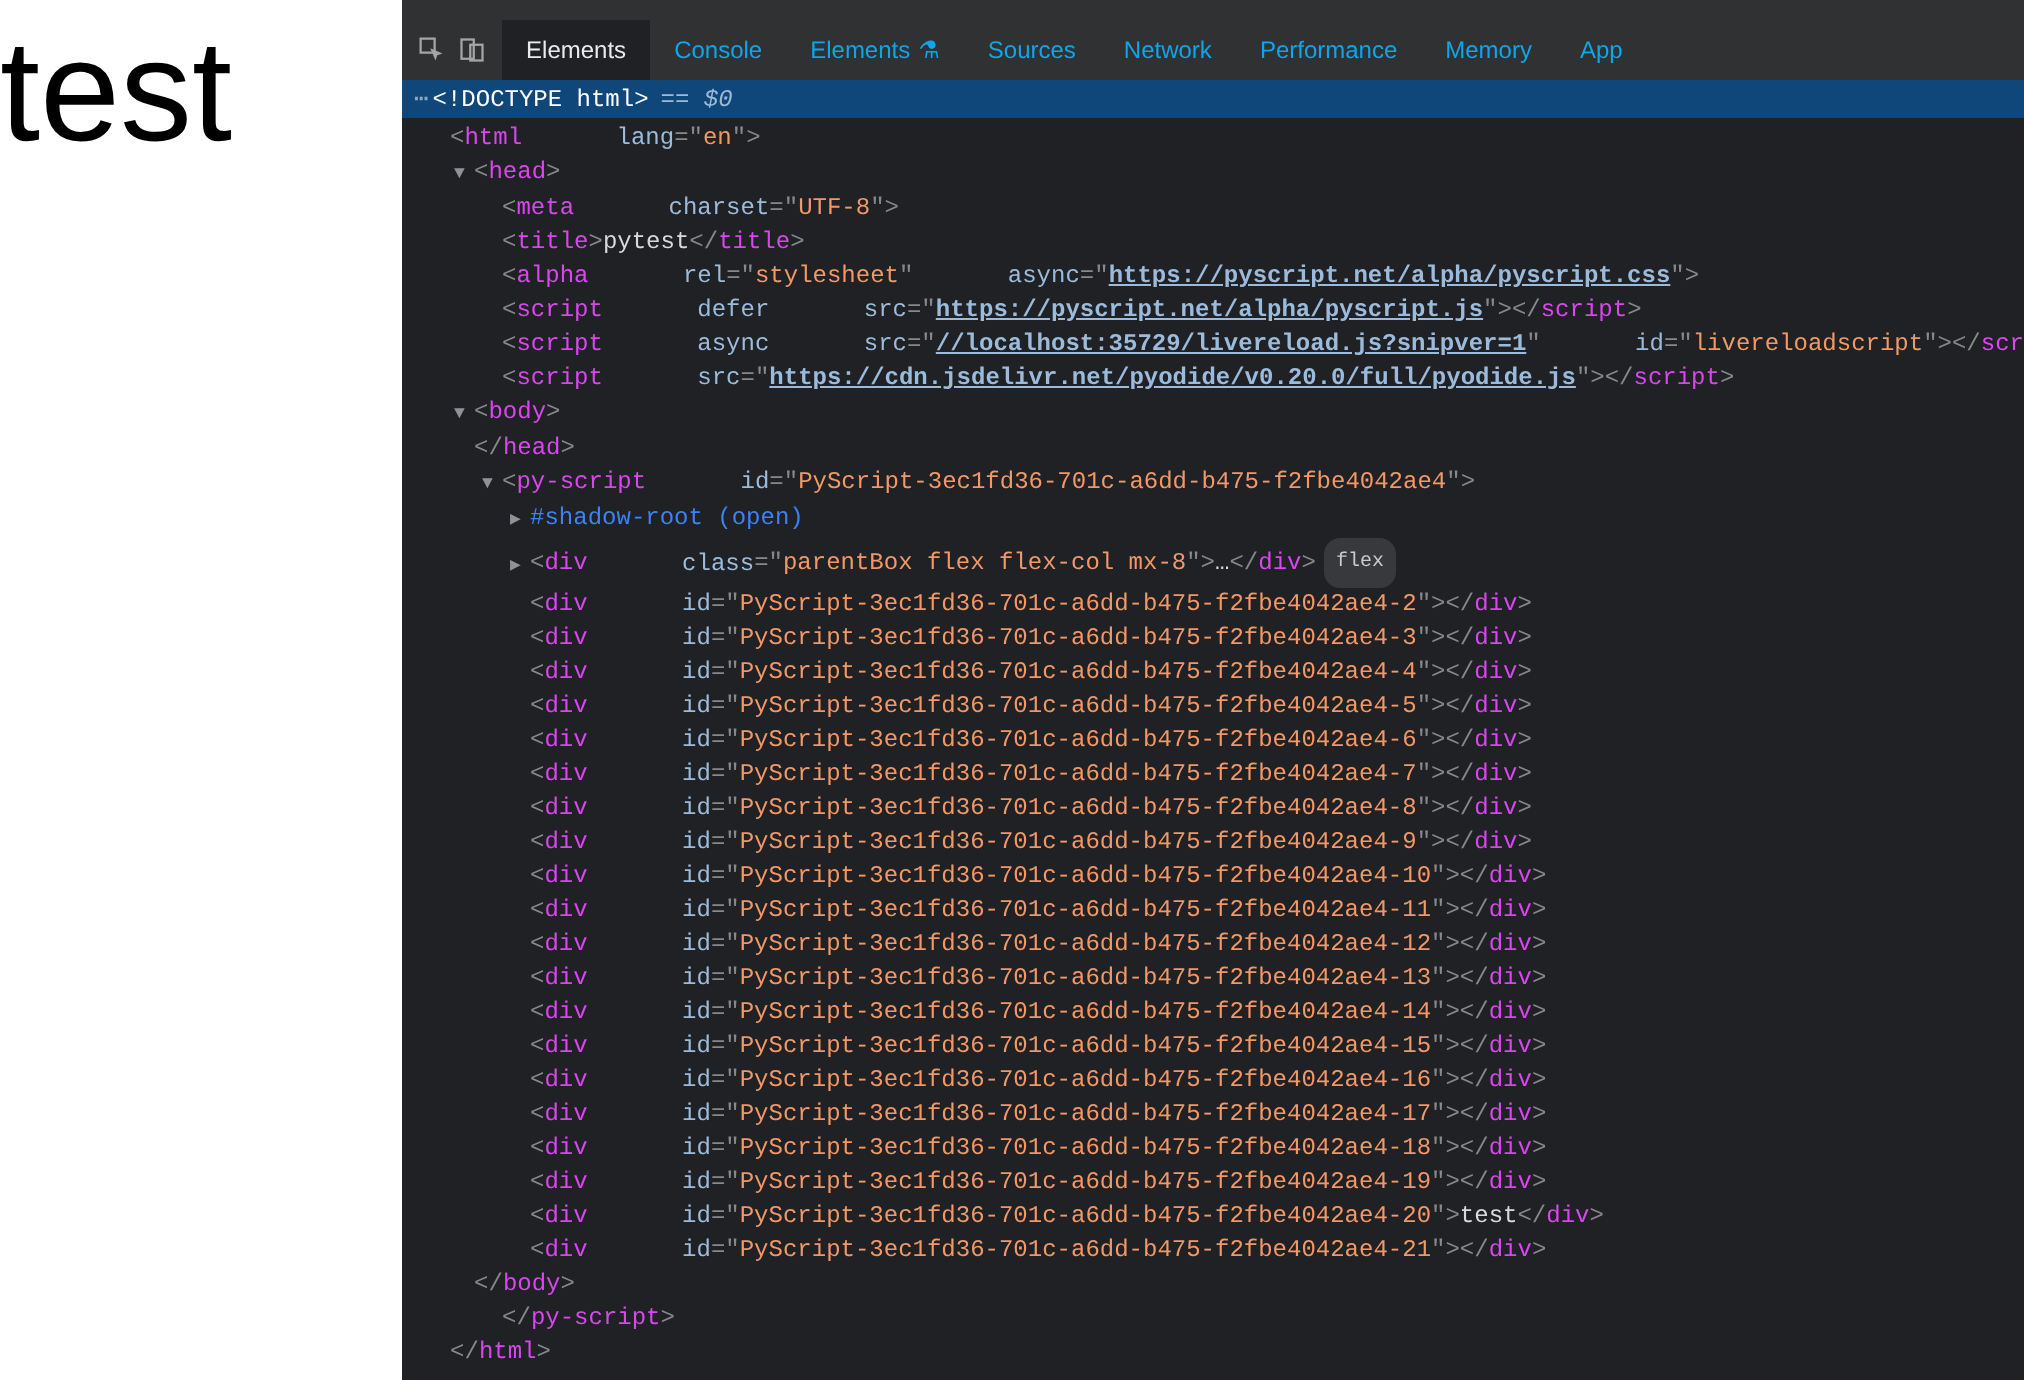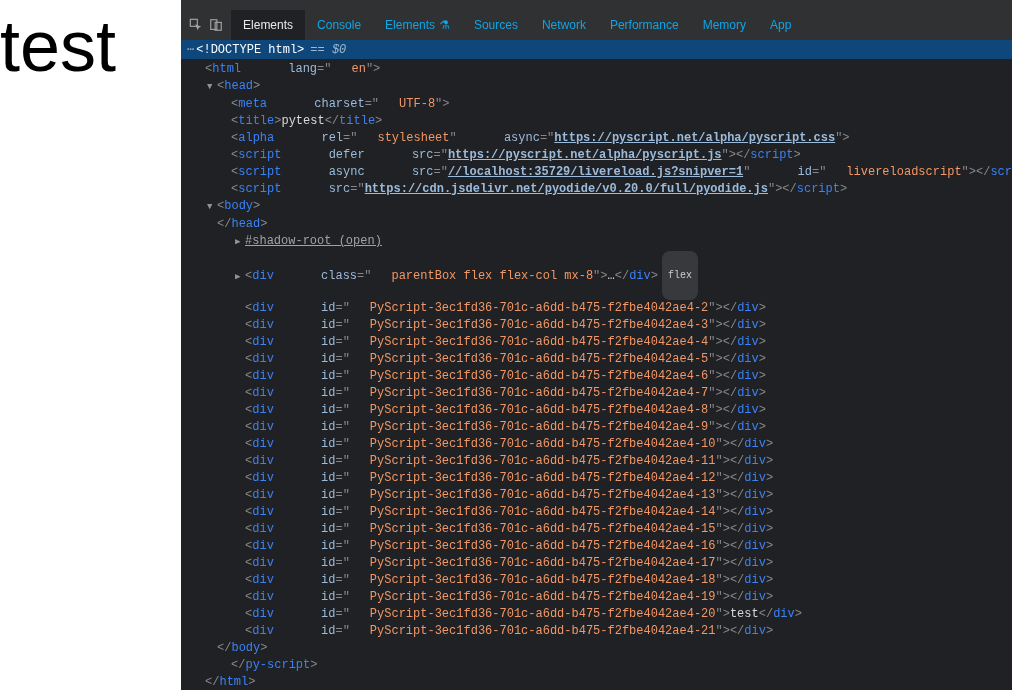--- a/index.html
+++ b/index.html
@@ -20,27 +20,27 @@
 .row { white-space: nowrap; }
 .indent-1 { padding-left: 8px; }
 .indent-2 { padding-left: 20px; }
 .indent-3 { padding-left: 34px; }
 .indent-4 { padding-left: 48px; }
 .caret { display: inline-block; width: 10px; color: #8f9399; }
 .caret.down::before { content: "▼"; font-size: 9px; }
 .caret.right::before { content: "▶"; font-size: 9px; }
 .nocaret { display: inline-block; width: 10px; }
 .ang { color: #88888a; }
-.tag { color: #3b82f6; }
+.tag { color: #d946ef; }
 .attr { color: #9bbbdc; margin-left: 40px; }
-.val { color: #f29766; margin-left: 20px; }
+.val { color: #f29766; }
 .link { color: #9bbbdc; text-decoration: underline; font-weight: bold; }
 .txt { color: #d9d9d9; }
-.gray { color: #a3a3a3; text-decoration: underline; }
-.pill { display: inline-block; background: #37393d; color: #c9cbcf; border-radius: 8px; padding: 16px 6px; font-size: 10px; margin-left: 4px; vertical-align: middle; }
+.gray { color: #3b82f6; }
+.pill { display: inline-block; background: #37393d; color: #c9cbcf; border-radius: 8px; padding: 4px 6px; font-size: 10px; margin-left: 4px; vertical-align: middle; }
 </style>
 </head>
 <body>
 
 <div class="page-pane">
   <div class="page-text">test</div>
 </div>
 
 <div class="devtools">
   <div class="toolbar">
@@ -105,20 +105,21 @@
     <div class="row indent-3"><span class="nocaret"></span><span class="ang">&lt;</span><span class="tag">script</span> <span class="attr">defer</span> <span class="attr">src</span><span class="ang">="</span><span class="link">https://pyscript.net/alpha/pyscript.js</span><span class="ang">"&gt;&lt;/</span><span class="tag">script</span><span class="ang">&gt;</span></div>
 
     <div class="row indent-3"><span class="nocaret"></span><span class="ang">&lt;</span><span class="tag">script</span> <span class="attr">async</span> <span class="attr">src</span><span class="ang">="</span><span class="link">//localhost:35729/livereload.js?snipver=1</span><span class="ang">"</span> <span class="attr">id</span><span class="ang">="</span><span class="val">livereloadscript</span><span class="ang">"&gt;&lt;/</span><span class="tag">scr</span></div>
 
     <div class="row indent-3"><span class="nocaret"></span><span class="ang">&lt;</span><span class="tag">script</span> <span class="attr">src</span><span class="ang">="</span><span class="link">https://cdn.jsdelivr.net/pyodide/v0.20.0/full/pyodide.js</span><span class="ang">"&gt;&lt;/</span><span class="tag">script</span><span class="ang">&gt;</span></div>
 
     <div class="row indent-2"><span class="caret down"></span><span class="ang">&lt;</span><span class="tag">body</span><span class="ang">&gt;</span></div>
 
     <div class="row indent-2"><span class="nocaret"></span><span class="ang">&lt;/</span><span class="tag">head</span><span class="ang">&gt;</span></div>
 
+    <div class="row indent-3"><span class="caret down"></span><span class="ang">&lt;</span><span class="tag">py-script</span> <span class="attr">id</span><span class="ang">="</span><span class="val">PyScript-3ec1fd36-701c-a6dd-b475-f2fbe4042ae4</span><span class="ang">"&gt;</span></div>
 
     <div class="row indent-4"><span class="caret right"></span><span class="gray">#shadow-root (open)</span></div>
 
     <div class="row indent-4"><span class="caret right"></span><span class="ang">&lt;</span><span class="tag">div</span> <span class="attr">class</span><span class="ang">="</span><span class="val">parentBox flex flex-col mx-8</span><span class="ang">"&gt;</span><span class="txt">…</span><span class="ang">&lt;/</span><span class="tag">div</span><span class="ang">&gt;</span><span class="pill">flex</span></div>
 
     <div id="div-list">
         <div class="row indent-4"><span class="nocaret"></span><span class="ang">&lt;</span><span class="tag">div</span> <span class="attr">id</span><span class="ang">="</span><span class="val">PyScript-3ec1fd36-701c-a6dd-b475-f2fbe4042ae4-2</span><span class="ang">"&gt;</span><span class="ang">&lt;/</span><span class="tag">div</span><span class="ang">&gt;</span></div>
         <div class="row indent-4"><span class="nocaret"></span><span class="ang">&lt;</span><span class="tag">div</span> <span class="attr">id</span><span class="ang">="</span><span class="val">PyScript-3ec1fd36-701c-a6dd-b475-f2fbe4042ae4-3</span><span class="ang">"&gt;</span><span class="ang">&lt;/</span><span class="tag">div</span><span class="ang">&gt;</span></div>
         <div class="row indent-4"><span class="nocaret"></span><span class="ang">&lt;</span><span class="tag">div</span> <span class="attr">id</span><span class="ang">="</span><span class="val">PyScript-3ec1fd36-701c-a6dd-b475-f2fbe4042ae4-4</span><span class="ang">"&gt;</span><span class="ang">&lt;/</span><span class="tag">div</span><span class="ang">&gt;</span></div>
         <div class="row indent-4"><span class="nocaret"></span><span class="ang">&lt;</span><span class="tag">div</span> <span class="attr">id</span><span class="ang">="</span><span class="val">PyScript-3ec1fd36-701c-a6dd-b475-f2fbe4042ae4-5</span><span class="ang">"&gt;</span><span class="ang">&lt;/</span><span class="tag">div</span><span class="ang">&gt;</span></div>

